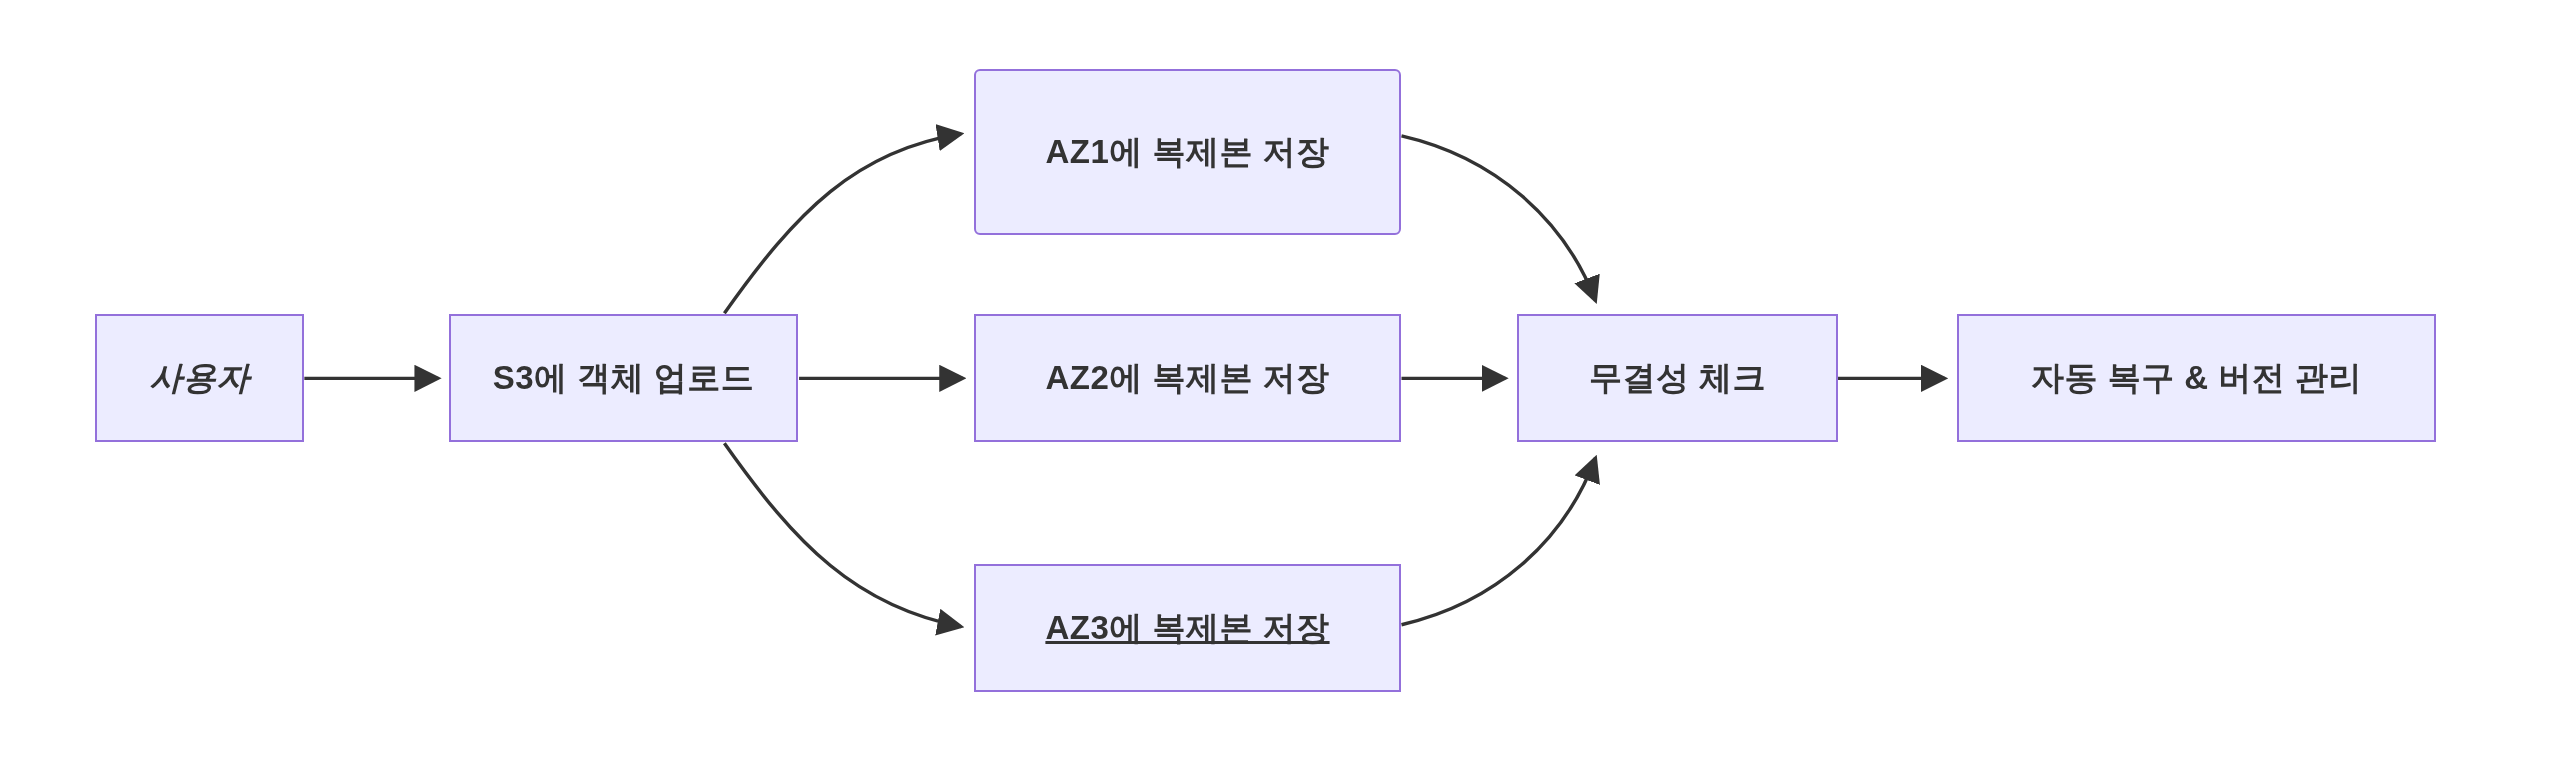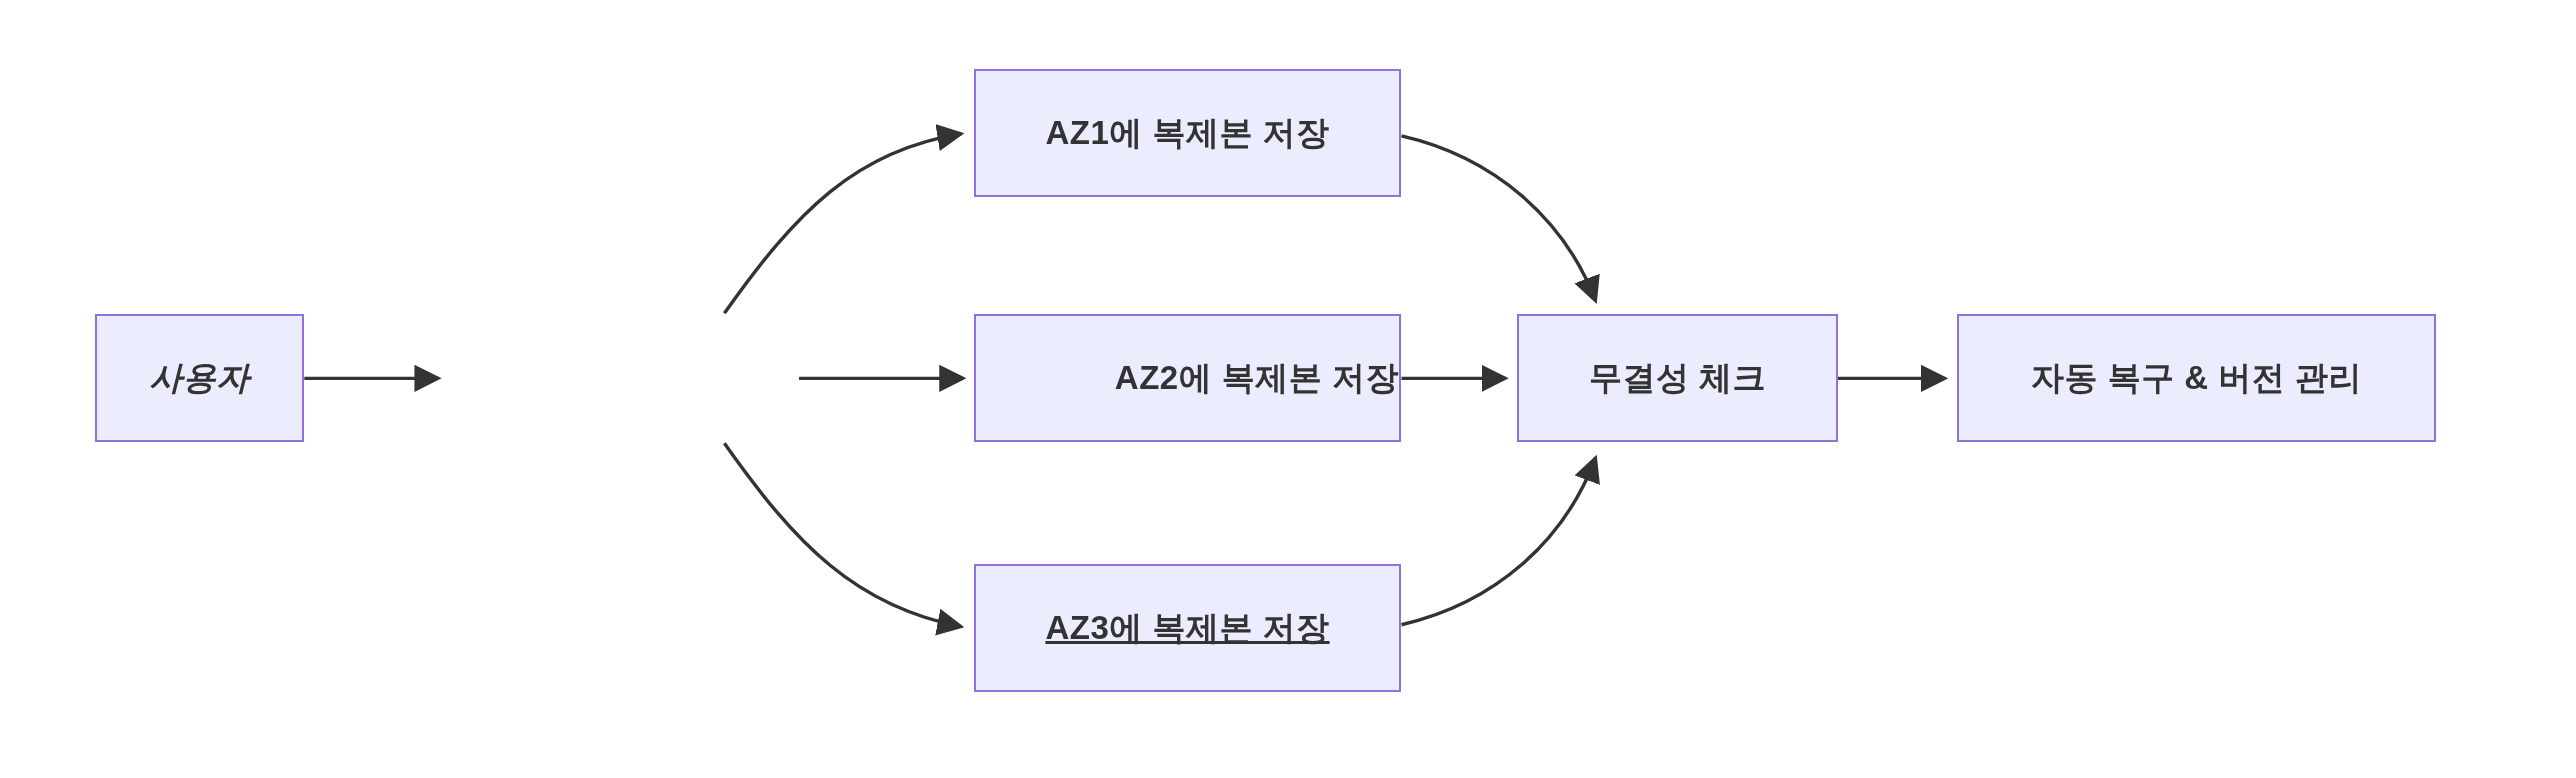--- a/index.html
+++ b/index.html
@@ -34,22 +34,22 @@
     align-items: center;
     justify-content: center;
     text-align: center;
     font-size: 33px;
     font-weight: 600;
     letter-spacing: 0.5px;
     white-space: nowrap;
   }
   .node-user      { left:  95px;  top: 314px; width: 209px; height: 128px; font-style: italic; }
   .node-s3        { left: 449px;  top: 314px; width: 349px; height: 128px; }
-  .node-az1       { left: 974px; top:  69px; width: 427px; height: 128px; }
-  .node-az2       { left: 974px; top: 314px; width: 427px; height: 128px; justify-content: flex-end; }
+  .node-az1       { left: 974px; top:  69px; width: 427px; height: 166px; border-radius: 6px; }
+  .node-az2       { left: 974px; top: 314px; width: 427px; height: 128px; }
   .node-az3       { left: 974px; top: 564px; width: 427px; height: 128px; text-decoration: underline; }
   .node-integrity { left: 1517px; top: 314px; width: 321px; height: 128px; }
   .node-recovery  { left: 1957px; top: 314px; width: 479px; height: 128px; }
   .edge-path {
     fill: none;
     stroke: #333333;
     stroke-width: 3.5px;
   }
 </style>
 </head>
@@ -70,20 +70,23 @@
     <path class="edge-path" d="M1444,140 C1540,162 1612,226 1644,310" marker-end="url(#arrowhead)"></path>
     <path class="edge-path" d="M1444,390 L1551,390" marker-end="url(#arrowhead)"></path>
     <path class="edge-path" d="M1444,644 C1540,622 1612,558 1644,472" marker-end="url(#arrowhead)"></path>
     <path class="edge-path" d="M1894,390 L2004,390" marker-end="url(#arrowhead)"></path>
   </svg>
 
   <div class="node node-user">
     <span>사용자</span>
   </div>
 
+  <div class="node node-s3">
+    <span>S3에 객체 업로드</span>
+  </div>
 
   <div class="node node-az1">
     <span>AZ1에 복제본 저장</span>
   </div>
 
   <div class="node node-az2">
     <span>AZ2에 복제본 저장</span>
   </div>
 
   <div class="node node-az3">

